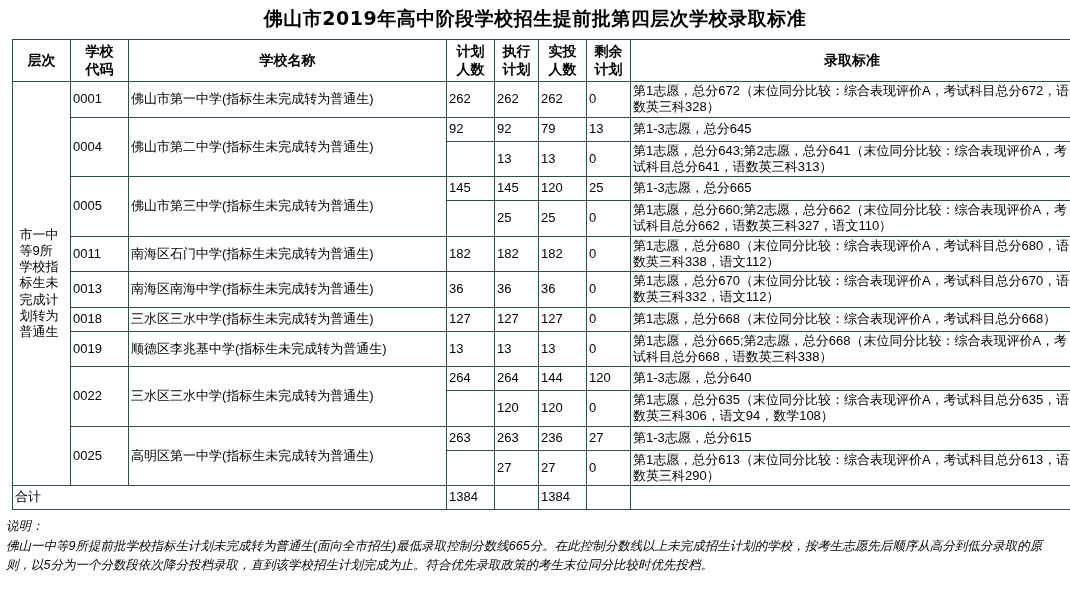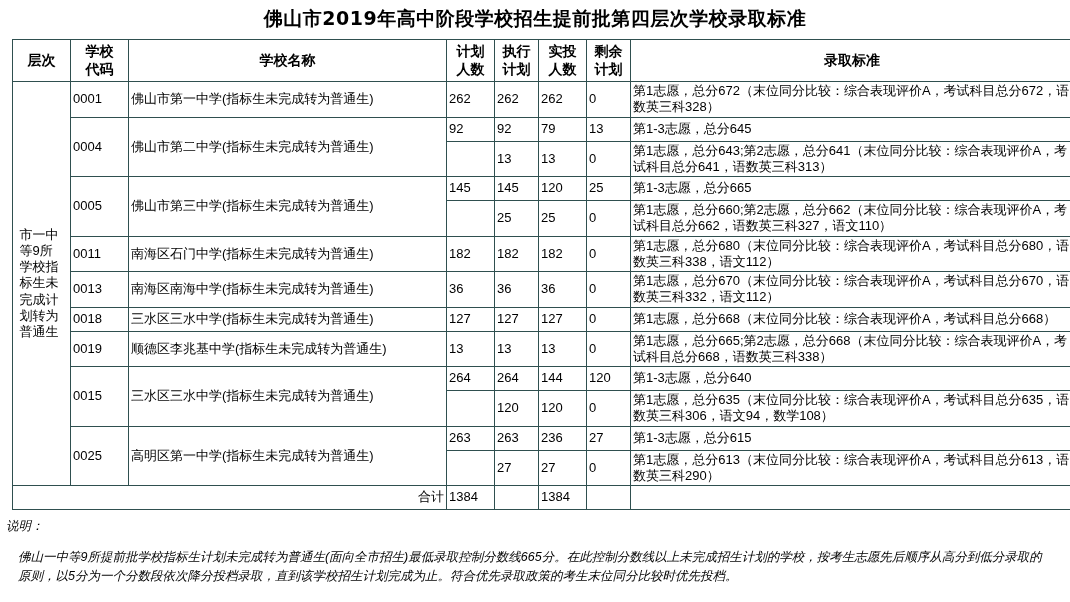--- a/index.html
+++ b/index.html
@@ -31,21 +31,21 @@
     padding:1px 2px;
     vertical-align:middle;
     line-height:1.25;
   }
   table.main th{
     font-weight:bold;
     text-align:center;
     font-size:14px;
     padding:3px 2px;
   }
-  td.c{text-align:right;}
+  td.c{text-align:left;}
   td.crit{
     text-align:left;
     padding-left:5px;
     padding-right:4px;
     font-size:12.5px;
     line-height:1.35;
   }
   td.levelcell{
     font-size:13px;
     line-height:1.5;
@@ -55,21 +55,21 @@
   td.school{font-size:13.5px;}
   td.num{text-align:left;font-size:13.5px;}
   .row-h{height:24px;}
   .note{
     margin:7px 6px 0 6px;
     font-size:12.5px;
     line-height:1.5;
     font-style:italic;
   }
   .note .nt-title{margin-bottom:1px;}
-  .note p{margin:12px;}
+  .note p{margin:0;}
 </style>
 </head>
 <body>
 
 <div class="page">
 
   <div class="title">佛山市2019年高中阶段学校招生提前批第四层次学校录取标准</div>
 
   <table class="main">
     <colgroup>
@@ -184,21 +184,21 @@
         <tr class="row-h">
           <td class="code" rowspan="1">0019</td>
           <td class="school" rowspan="1">顺德区李兆基中学(指标生未完成转为普通生)</td>
           <td class="num">13</td>
           <td class="num">13</td>
           <td class="num">13</td>
           <td class="num">0</td>
           <td class="crit">第1志愿，总分665;第2志愿，总分668（末位同分比较：综合表现评价A，考试科目总分668，语数英三科338）</td>
         </tr>
         <tr class="row-h">
-          <td class="code" rowspan="2">0015</td>
+          <td class="code" rowspan="2">0022</td>
           <td class="school" rowspan="2">三水区三水中学(指标生未完成转为普通生)</td>
           <td class="num">264</td>
           <td class="num">264</td>
           <td class="num">144</td>
           <td class="num">120</td>
           <td class="crit">第1-3志愿，总分640</td>
         </tr>
         <tr class="row-h">
           <td class="num"></td>
           <td class="num">120</td>

